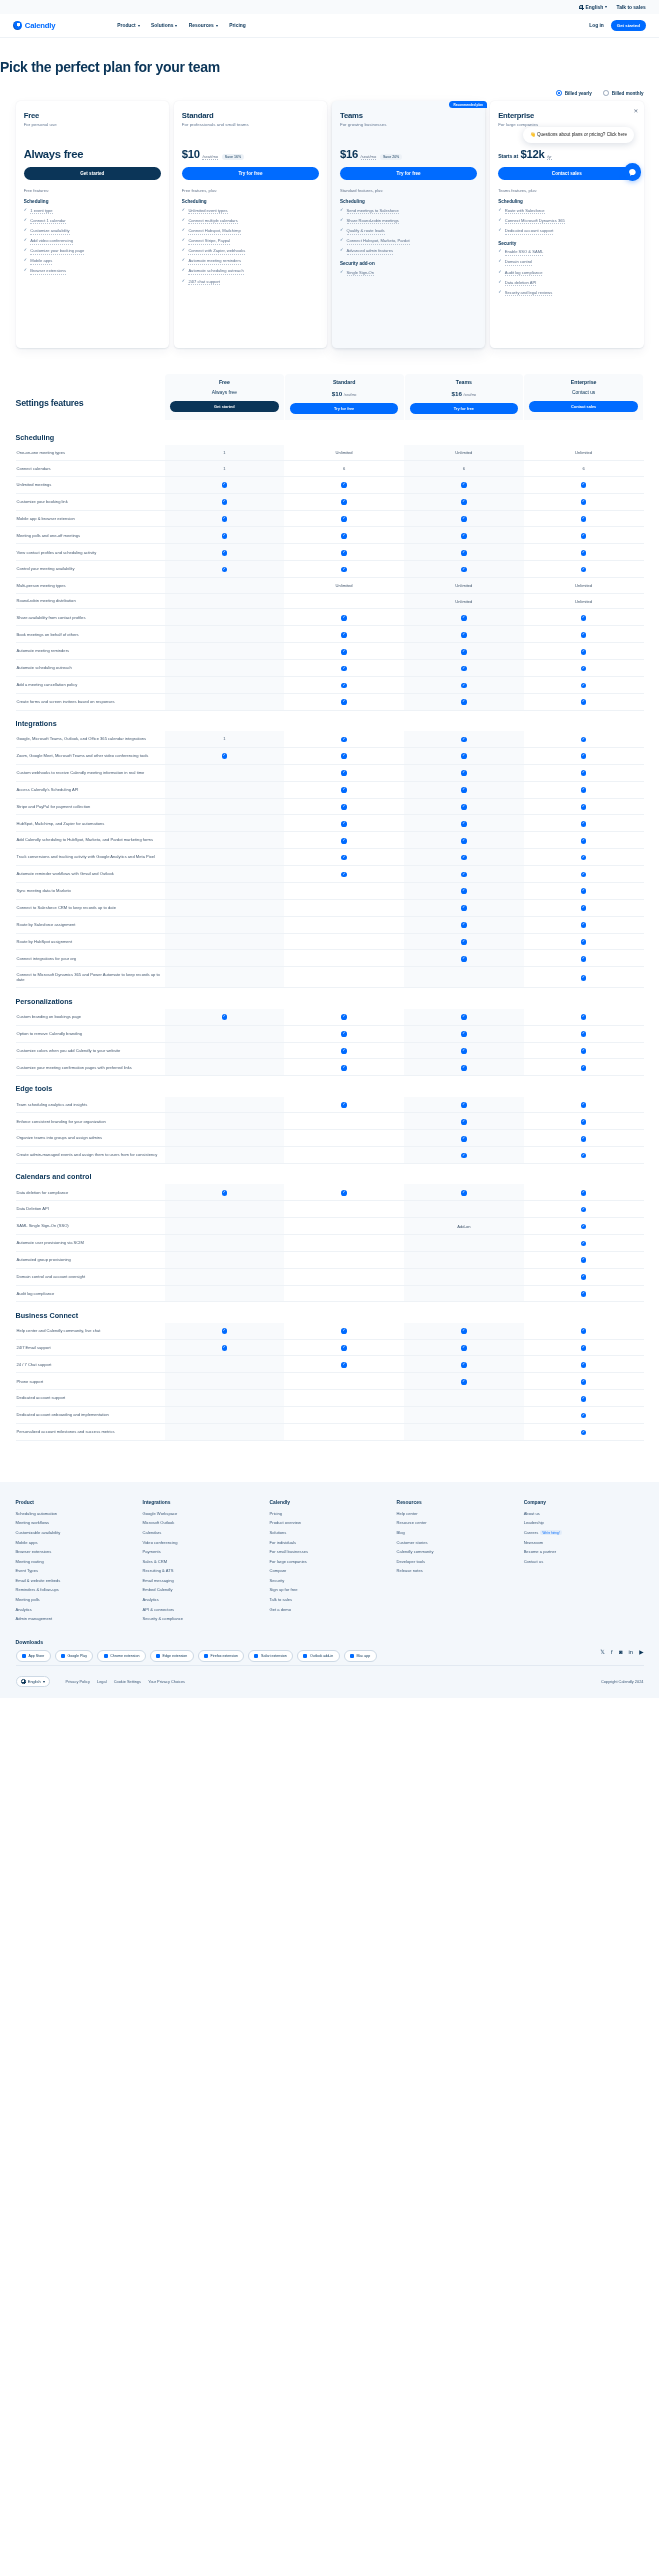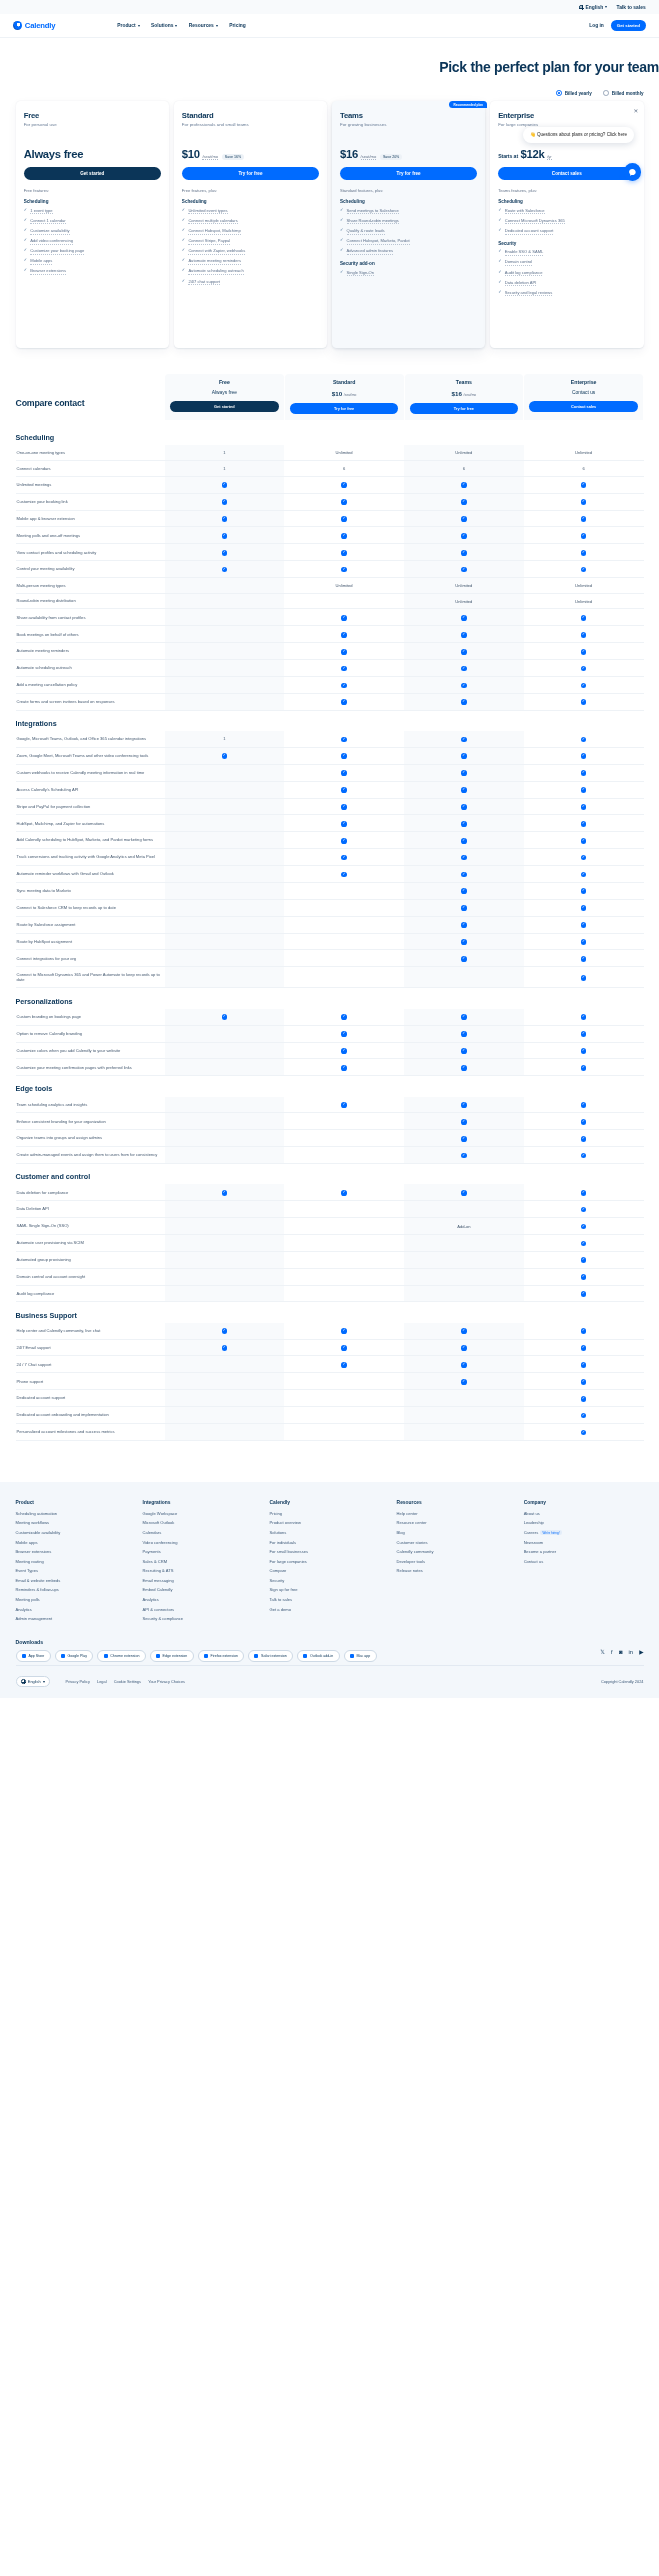--- a/index.html
+++ b/index.html
@@ -23,21 +23,21 @@
   .logo-mark { width:8.8px; height:8.8px; border-radius:50%;
      background:radial-gradient(circle at 62% 42%, #fff 0 22%, #006bff 23% 56%, #0a58c9 57% 100%); }
   .logo-text { font-size:7.7px; font-weight:700; color:#006bff; letter-spacing:-0.2px;}
   .nav-links { display:flex; gap:11.3px; margin-left:62px; }
   .nav-link { font-size:4.9px; font-weight:600; color:#0b3558; display:flex; align-items:center; gap:2.1px; cursor:pointer;}
   .nav-right { margin-left:auto; display:flex; align-items:center; gap:7.2px;}
   .login { font-size:4.9px; font-weight:600; color:#0b3558; cursor:pointer;}
   .btn-primary-sm { background:#006bff; color:#fff; font-size:4.4px; font-weight:600;
       border-radius:6.7px; padding:3.1px 5.7px; cursor:pointer;}
   
-  .hero { padding:20.6px 0 8.2px; text-align:right; }
+  .hero { padding:20.6px 0 8.2px; text-align:left; }
   .hero h1 { font-size:14px; font-weight:700; letter-spacing:-0.3px; color:#0b3558;}
   .billing-toggle { display:flex; justify-content:flex-end; gap:11.3px; padding:7.2px 15.5px 5.2px;}
   .bt { display:flex; align-items:center; gap:3.1px; font-size:4.6px; font-weight:600; color:#0b3558; cursor:pointer;}
   .radio { width:5.7px; height:5.7px; border:0.7px solid #006bff; border-radius:50%; position:relative;}
   .radio.on:after{content:"";position:absolute;inset:1px;border-radius:50%;background:#006bff;}
   .radio.off{border-color:#9aa8bb;}
   
   .plans { display:flex; gap:4.6px; padding:0 15.5px 20.6px; align-items:flex-start;}
   .card { flex:1; background:#fff; border-radius:4.6px; padding:9.3px 8.2px 10.3px;
      box-shadow:0 0.5px 1.5px rgba(10,40,80,.09), 0 3.1px 9.3px rgba(10,40,80,.05);
@@ -338,21 +338,21 @@
           <div class="chat-fab" style="top:62px;right:2.1px;">
             <svg viewBox="0 0 24 24" fill="#fff">
           <path d="M12 3C7 3 3 6.6 3 11c0 2.3 1.1 4.3 2.9 5.7V21l3.5-2c.8.2 1.7.3 2.6.3 5 0 9-3.6 9-8S17 3 12 3z"></path>
         </svg>
           </div>
     </div>
   </div>
 
 <div class="compare-wrap">
   <div class="compare-head">
-    <div class="compare-title">Compare contact</div>
+    <div class="compare-title">Settings features</div>
     <div id="compare-cols" style="flex:1;display:flex">
         <div class="ch-col">
           <div class="ch-name">Free</div>
      <div class="ch-price small">Always free</div>
      <div class="ch-btn dark">Get started</div>
         </div>
         <div class="ch-col">
           <div class="ch-name">Standard</div>
      <div class="ch-price ">$10 <span class="u">/seat/mo</span></div>
      <div class="ch-btn blue">Try for free</div>
@@ -656,21 +656,21 @@
           </tr>
           <tr>
       <td class="label">Create admin-managed events and assign them to users from for consistency</td>
             <td class="val col-shade"></td>
             <td class="val"></td>
             <td class="val col-shade"><span class="ck">✓</span></td>
             <td class="val"><span class="ck">✓</span></td>
           </tr>
         </tbody>
       </table>
-      <div class="sect-title">Customer and control</div>
+      <div class="sect-title">Calendars and control</div>
       <table class="cmp">
         <tbody>
           <tr>
       <td class="label">Data deletion for compliance</td>
             <td class="val col-shade"><span class="ck">✓</span></td>
             <td class="val"><span class="ck">✓</span></td>
             <td class="val col-shade"><span class="ck">✓</span></td>
             <td class="val"><span class="ck">✓</span></td>
           </tr>
           <tr>
@@ -710,21 +710,21 @@
           </tr>
           <tr>
       <td class="label">Audit log compliance</td>
             <td class="val col-shade"></td>
             <td class="val"></td>
             <td class="val col-shade"></td>
             <td class="val"><span class="ck">✓</span></td>
           </tr>
         </tbody>
       </table>
-      <div class="sect-title">Business Support</div>
+      <div class="sect-title">Business Connect</div>
       <table class="cmp">
         <tbody>
           <tr>
       <td class="label">Help center and Calendly community, live chat</td>
             <td class="val col-shade"><span class="ck">✓</span></td>
             <td class="val"><span class="ck">✓</span></td>
             <td class="val col-shade"><span class="ck">✓</span></td>
             <td class="val"><span class="ck">✓</span></td>
           </tr>
           <tr>

